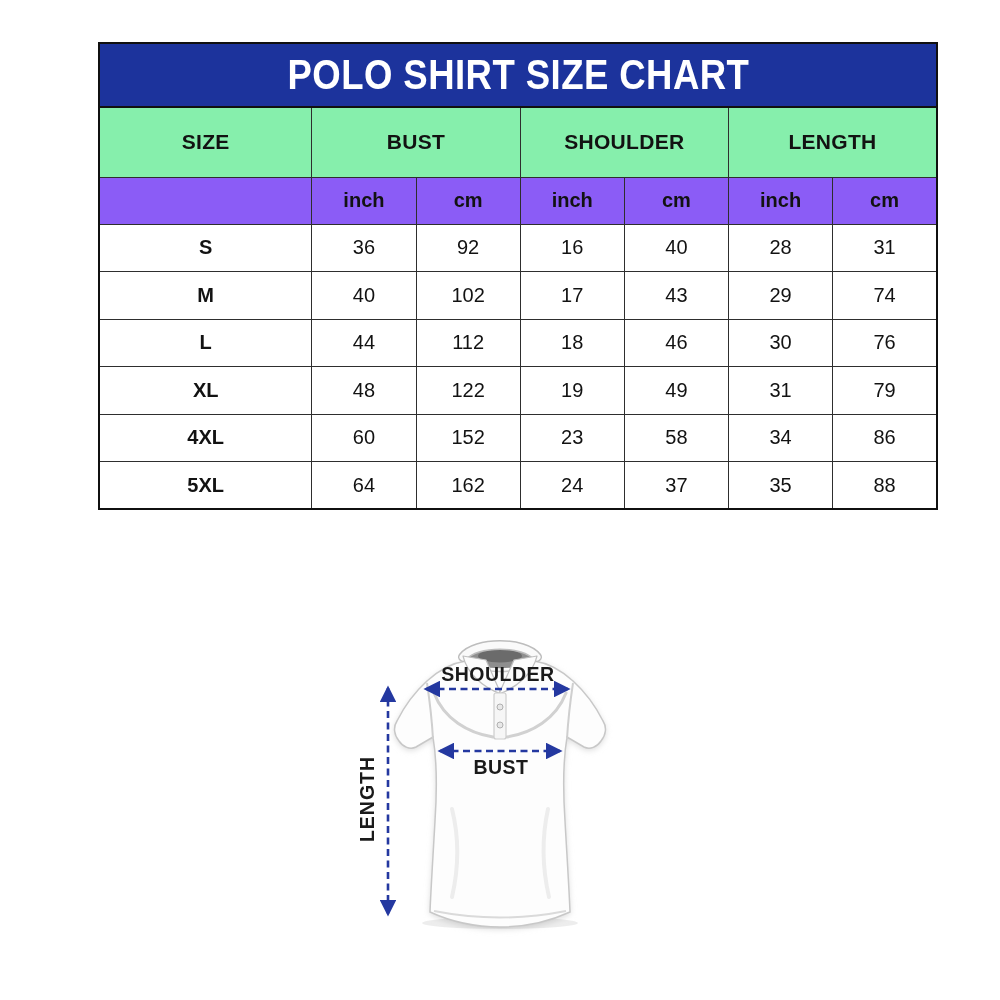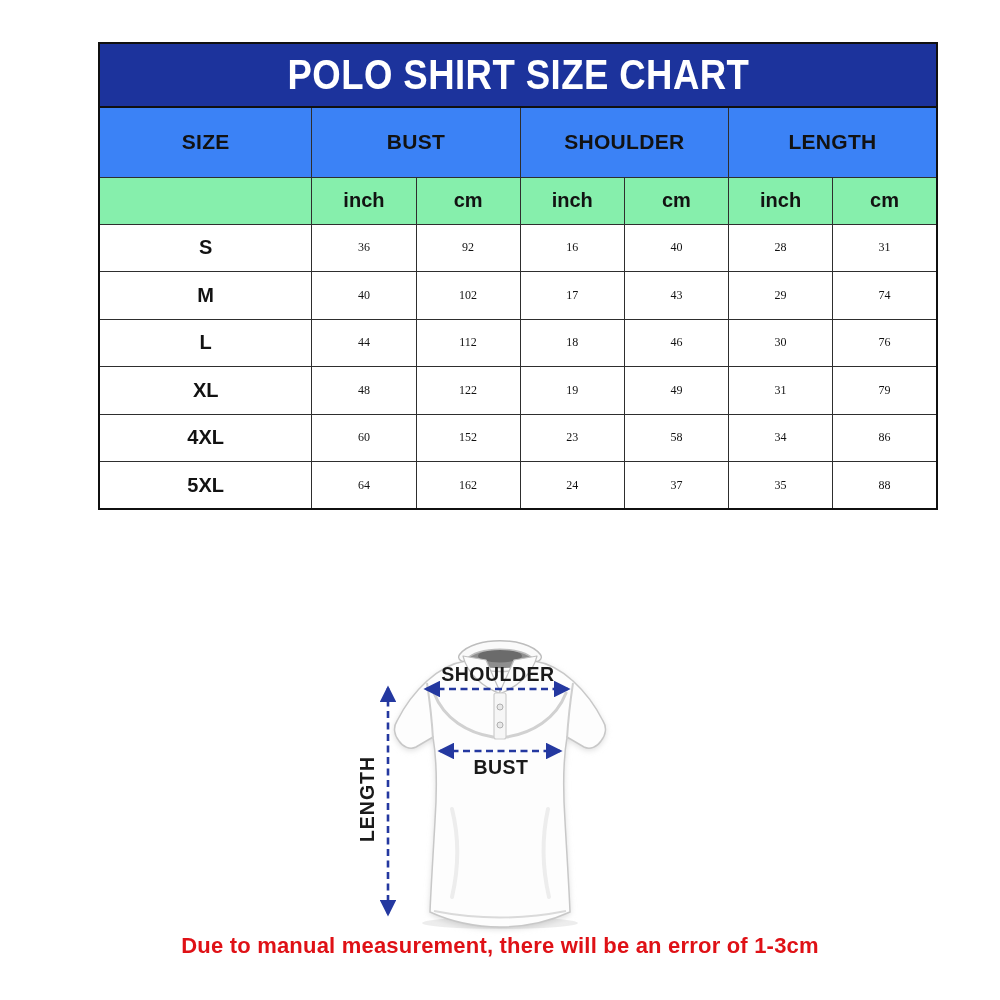--- a/index.html
+++ b/index.html
@@ -10,26 +10,26 @@
   .size-chart{position:absolute;left:98px;top:42px;width:840px;}
   .chart-title{box-sizing:border-box;height:66px;background:#1c339c;border:2.5px solid #101010;
                color:#ffffff;text-align:center;line-height:61px;white-space:nowrap;overflow:hidden;}
   .chart-title span{display:inline-block;font-weight:bold;font-size:42px;letter-spacing:.5px;
                transform:scaleX(.87);transform-origin:center;}
   table.size-table{width:100%;border-collapse:collapse;table-layout:fixed;margin-top:-2px;
                border:2.5px solid #101010;}
   .size-table th,.size-table td{border:1.6px solid #2e2e2e;text-align:center;vertical-align:middle;
                color:#121212;overflow:hidden;}
   tr.group-row{height:70px;}
-  tr.group-row th{background:#3b82f6;font-size:21px;font-weight:bold;letter-spacing:.3px;}
+  tr.group-row th{background:#86efac;font-size:21px;font-weight:bold;letter-spacing:.3px;}
   tr.unit-row{height:47px;}
-  tr.unit-row th{background:#86efac;font-size:20px;font-weight:bold;}
+  tr.unit-row th{background:#8b5cf6;font-size:20px;font-weight:bold;}
   tbody tr{height:47.5px;background:#ffffff;}
   tbody th{font-size:20px;font-weight:bold;}
-  tbody td{font-size:12px;font-weight:normal;font-family:Liberation Serif, serif;}
+  tbody td{font-size:20px;font-weight:normal;}
 
   
   .diagram{position:absolute;left:330px;top:628px;width:340px;height:312px;}
   .diagram svg{display:block;}
   .diagram text{font-family:"Liberation Sans",sans-serif;font-weight:bold;fill:#1a1a1a;}
 
   
   .note{position:absolute;left:0;width:100%;top:933px;text-align:center;
         font-size:22px;font-weight:bold;color:#df1116;letter-spacing:.2px;}
 </style>
@@ -166,15 +166,14 @@
       <line x1="96" y1="60" x2="238" y2="60" stroke="#2438a0" stroke-width="2.6" stroke-dasharray="7 4.5" marker-start="url(#ah)" marker-end="url(#ah)"></line>
       <line x1="110" y1="122" x2="230" y2="122" stroke="#2438a0" stroke-width="2.6" stroke-dasharray="7 4.5" marker-start="url(#ah)" marker-end="url(#ah)"></line>
       <line x1="58" y1="59" x2="58" y2="285" stroke="#2438a0" stroke-width="2.6" stroke-dasharray="7 4.5" marker-start="url(#ah)" marker-end="url(#ah)"></line>
 
       <text x="168" y="52" font-size="19.5" text-anchor="middle" letter-spacing="0.5">SHOULDER</text>
       <text x="171" y="145" font-size="19.5" text-anchor="middle" letter-spacing="0.5">BUST</text>
       <text x="44" y="170" font-size="19.5" text-anchor="middle" letter-spacing="1" transform="rotate(-90 44 170)">LENGTH</text>
     </svg>
   </div>
 
-  <div class="note">Due to manual measurement, there will be an error of 1-3cm</div>
 
 </div>
 
 </body></html>

